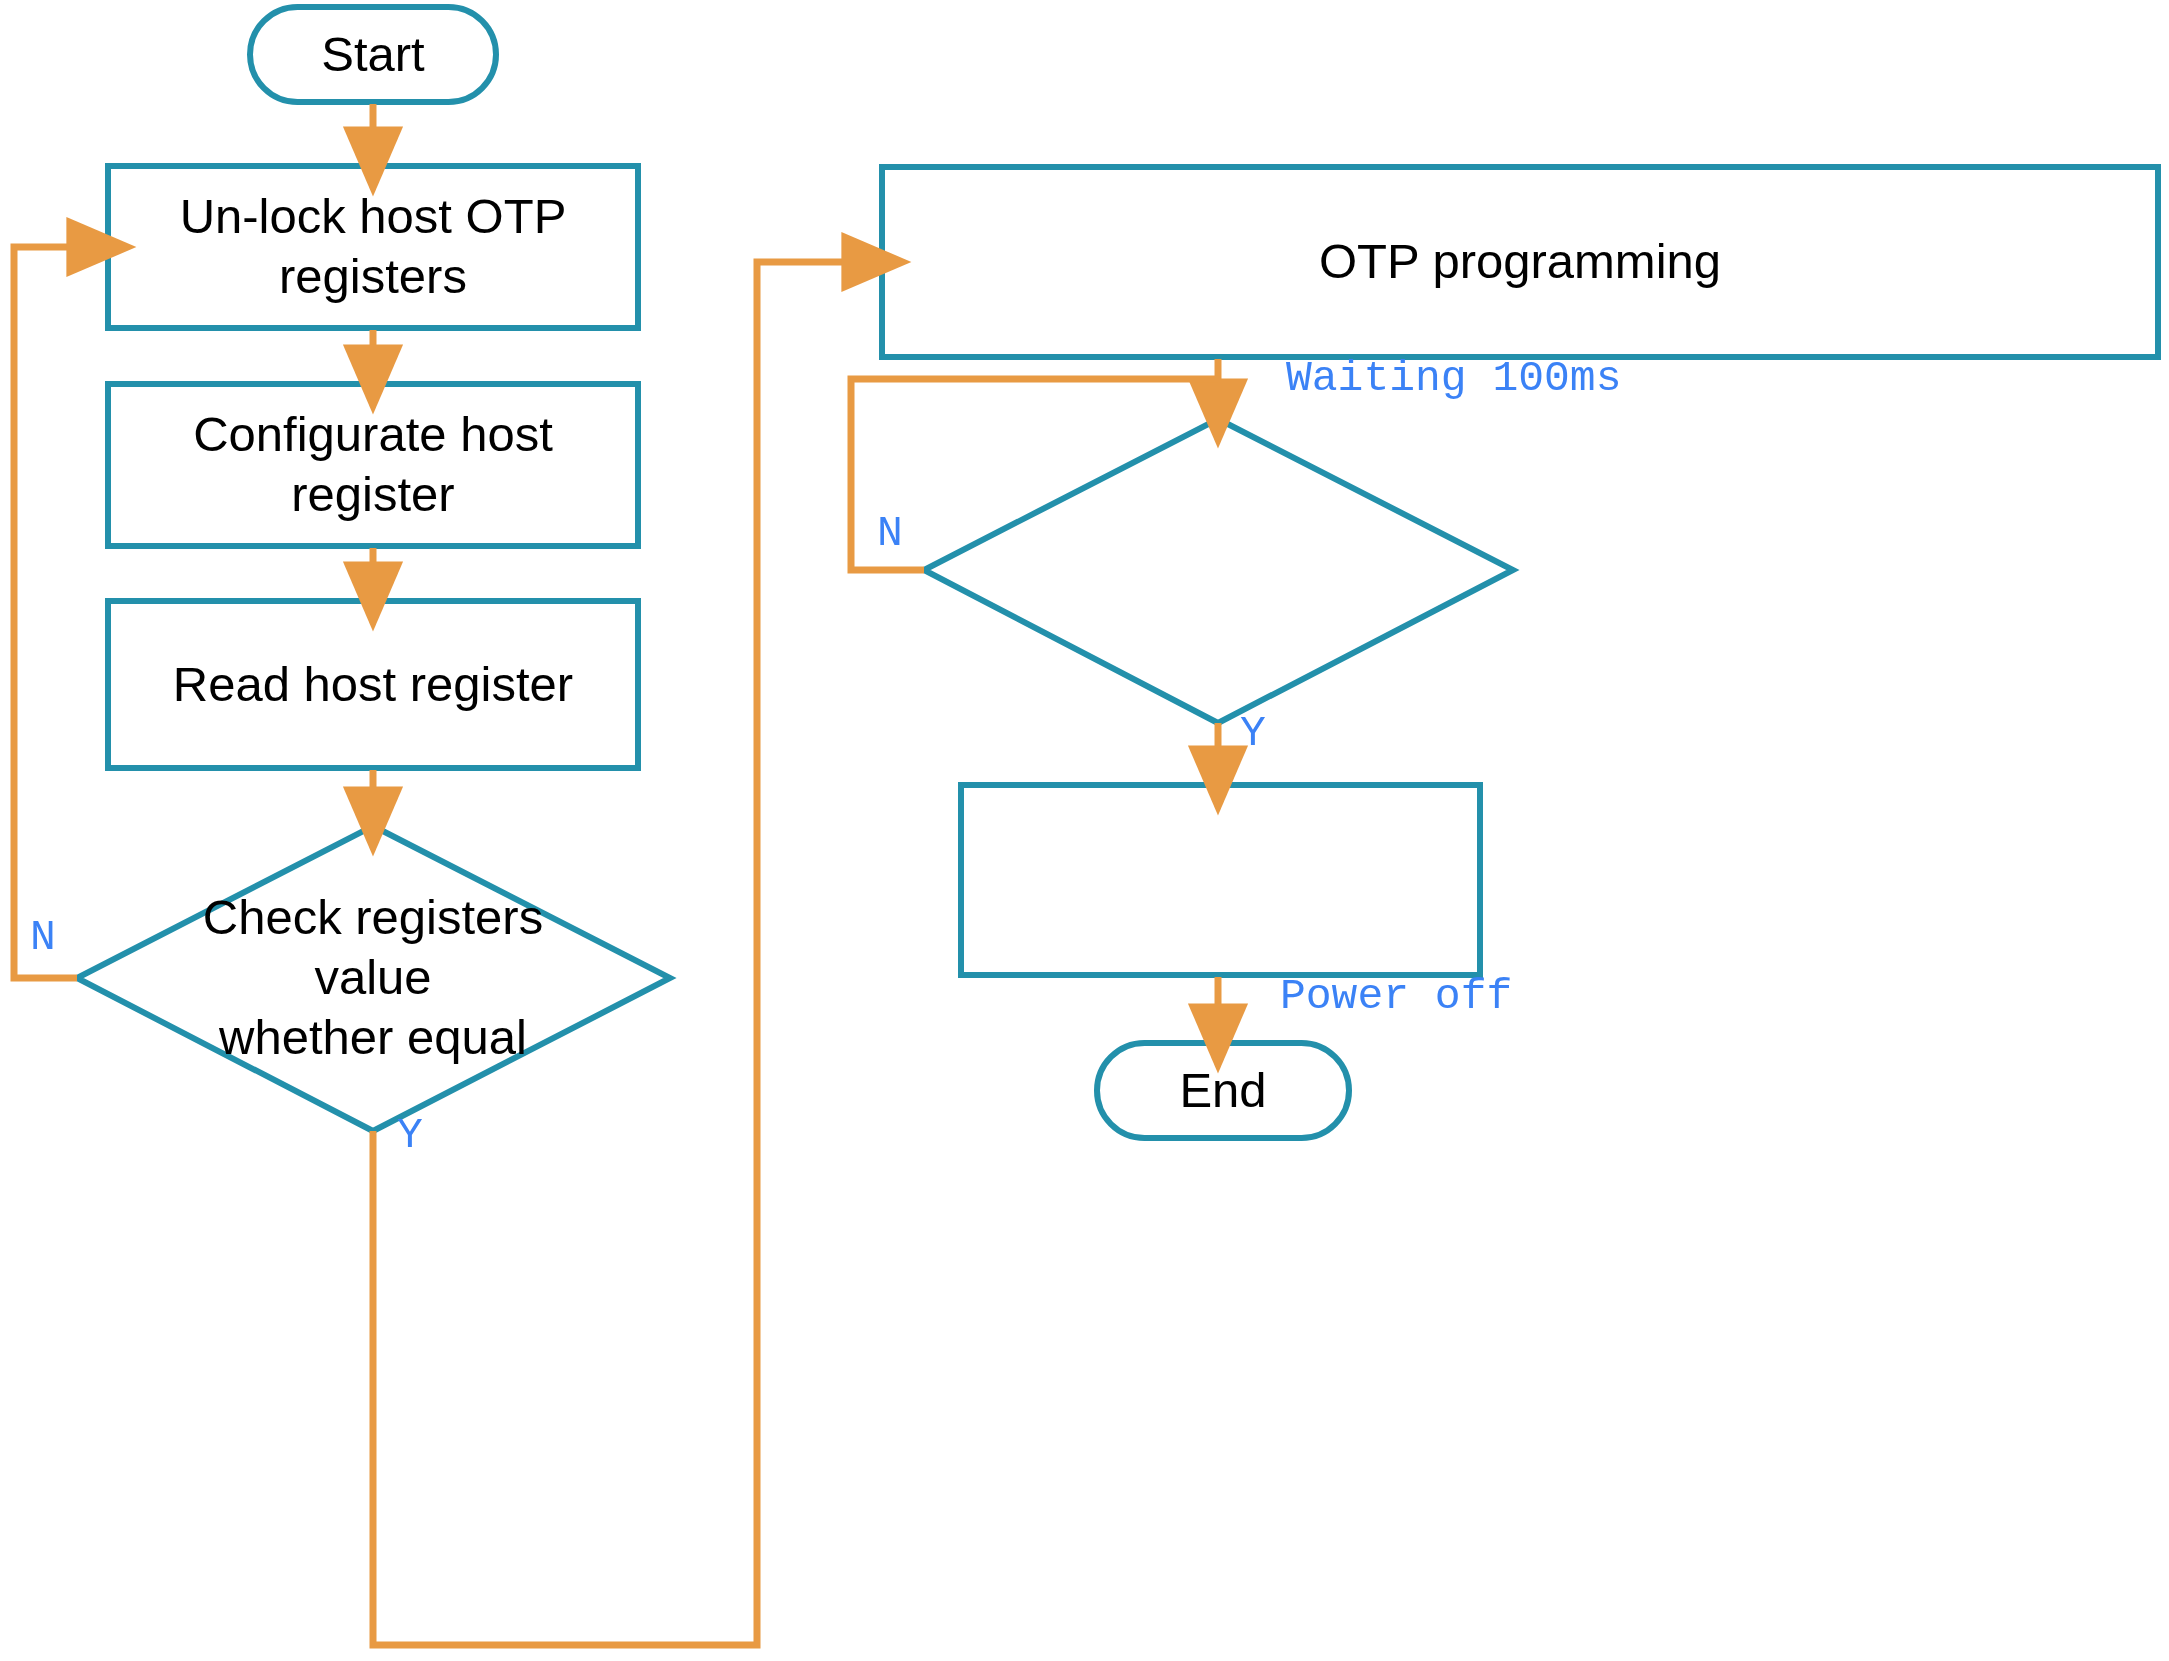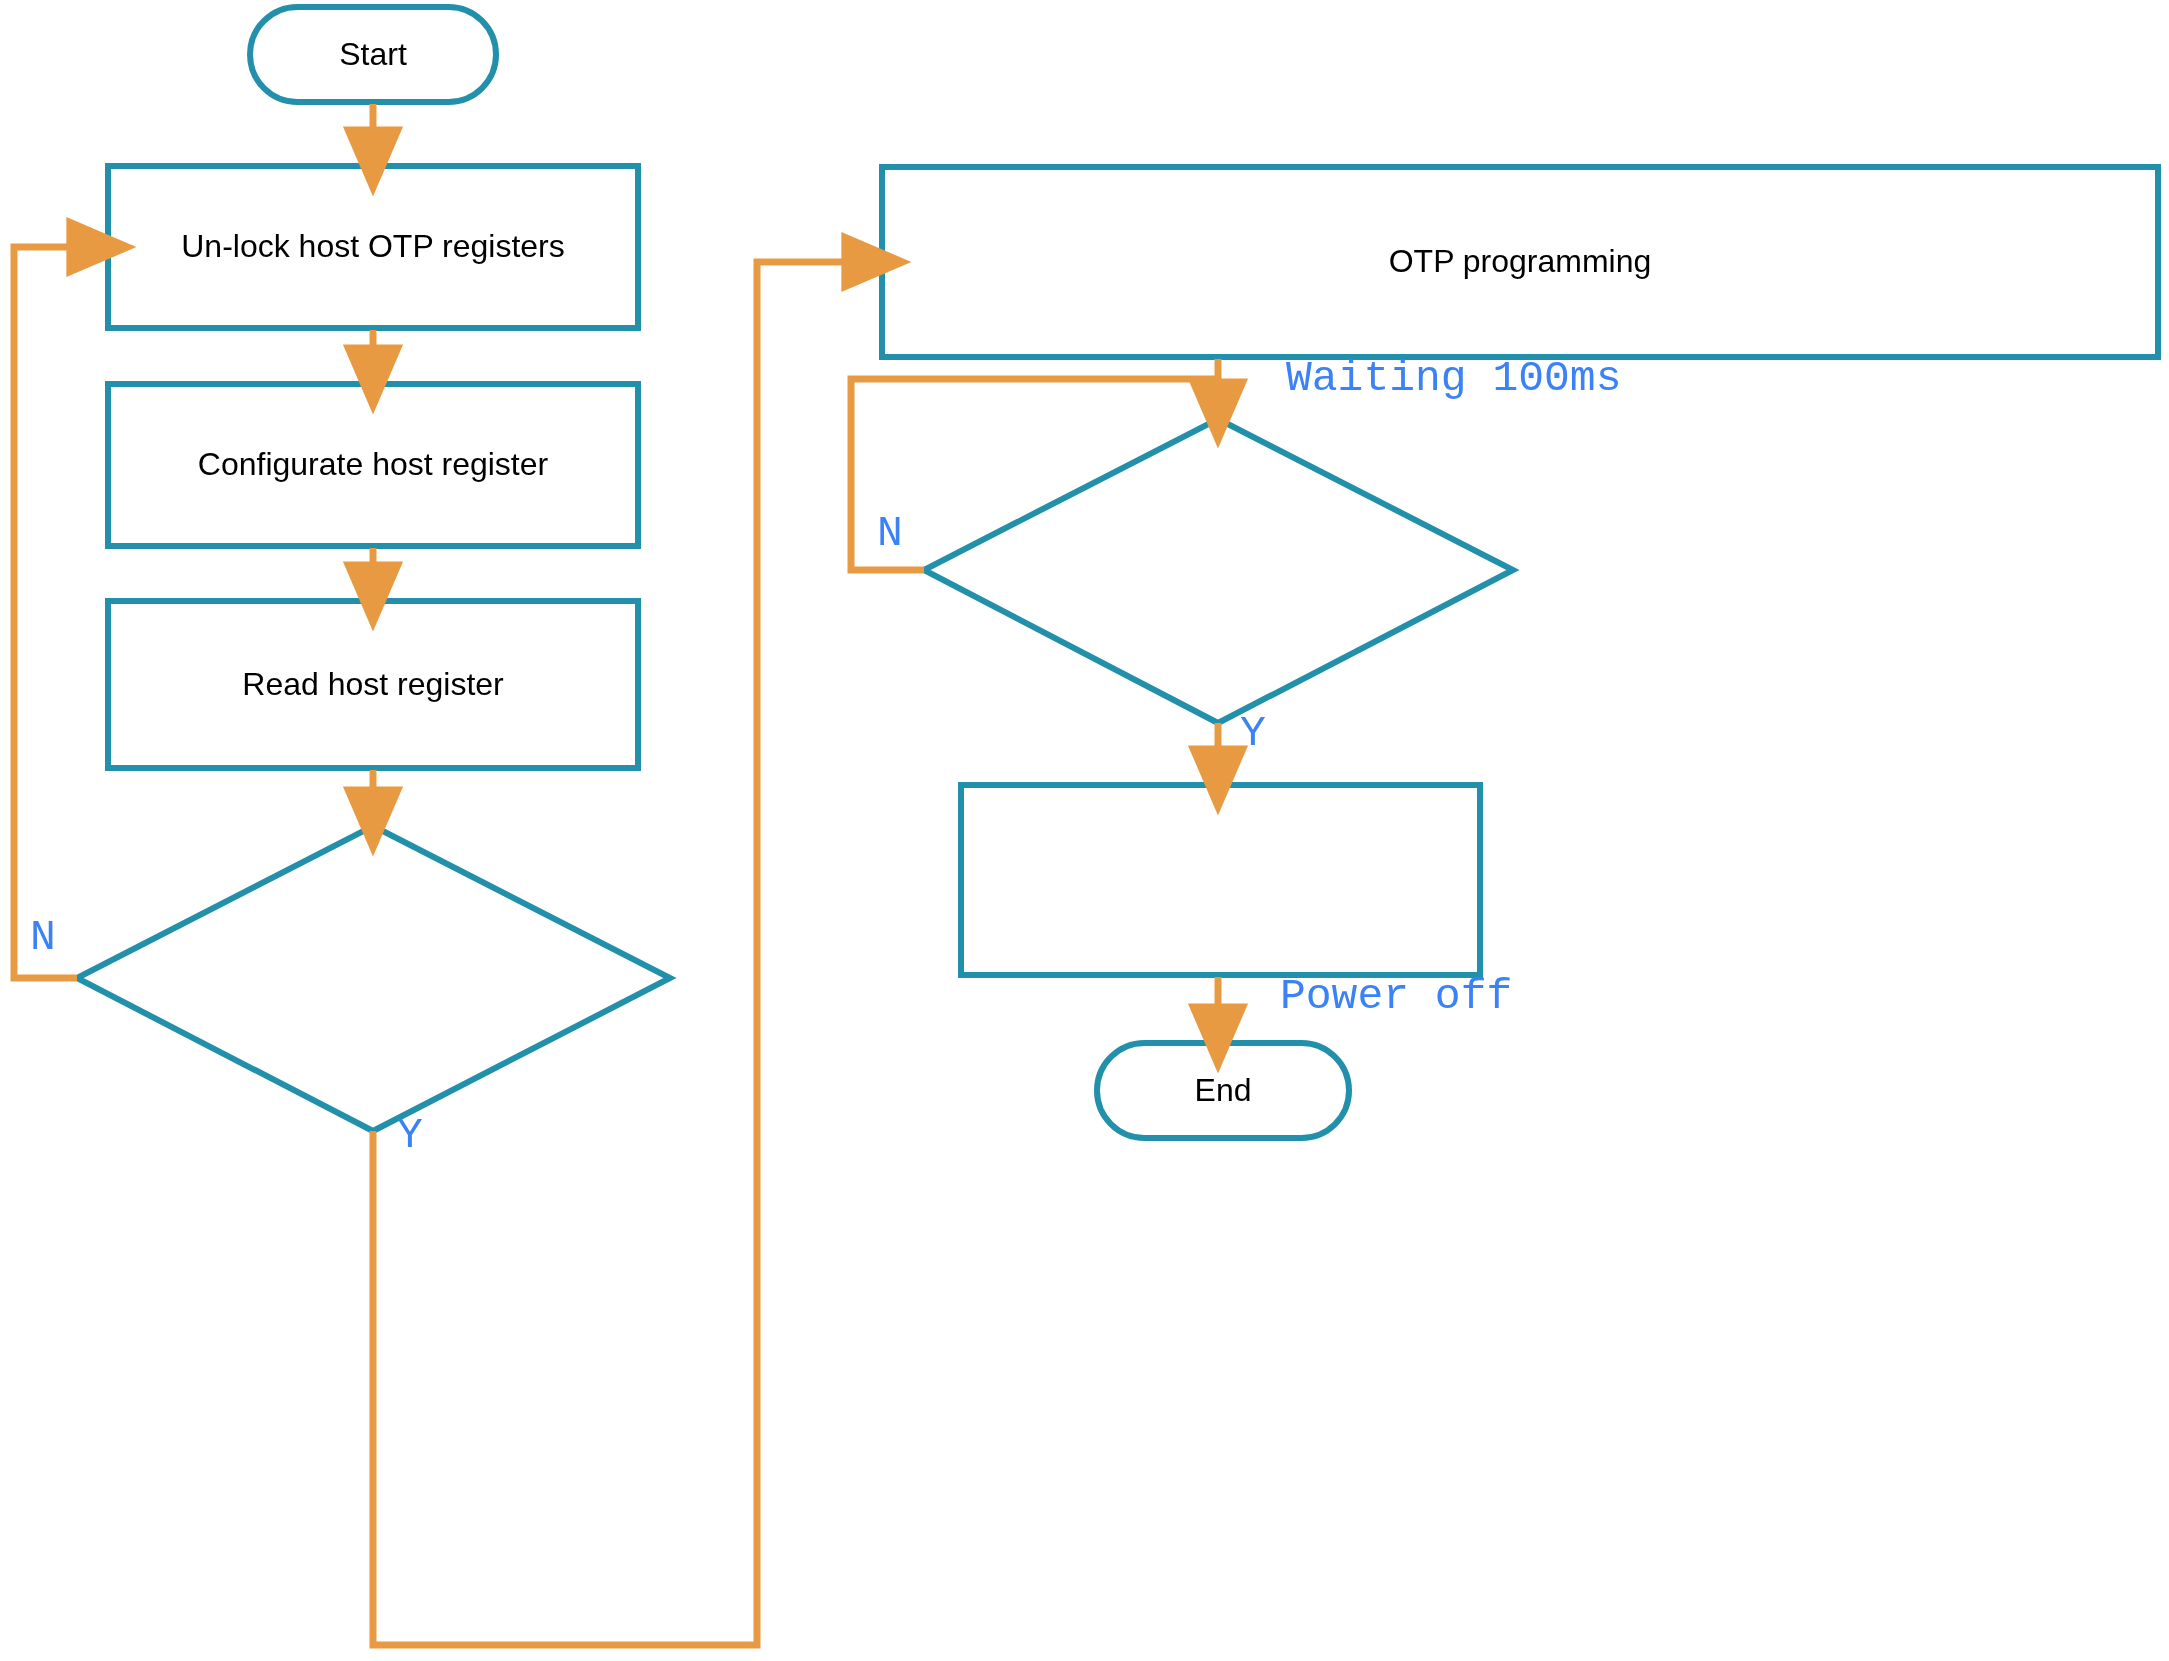--- a/index.html
+++ b/index.html
@@ -31,21 +31,21 @@
     align-items: center;
     justify-content: center;
     text-align: center;
     color: #000000;
     font-family: "Liberation Sans", sans-serif;
     line-height: 1.22;
     white-space: pre-line;
     pointer-events: none;
   }
   .node-label.big {
-    font-size: 32px;
+    font-size: 49px;
   }
   .edge-label {
     position: absolute;
     color: #3b82f6;
     font-family: Liberation Mono, monospace;
     font-size: 41px;
     line-height: 1;
     white-space: nowrap;
     pointer-events: none;
   }
@@ -105,20 +105,22 @@
   </svg>
 
   <div class="node-label big" style="left:250px; top:7px; width:246px; height:95px;">Start</div>
 
   <div class="node-label big" style="left:108px; top:166px; width:530px; height:162px;">Un-lock host OTP registers</div>
 
   <div class="node-label big" style="left:108px; top:601px; width:530px; height:167px;">Read host register</div>
 
   <div class="node-label big" style="left:108px; top:384px; width:530px; height:162px;">Configurate host register</div>
 
+  <div class="node-label big" style="left:153px; top:918px; width:440px; height:120px;">Check registers value
+whether equal</div>
 
   <div class="node-label big" style="left:882px; top:167px; width:1276px; height:190px;">OTP programming</div>
 
 
 
   <div class="node-label big" style="left:1097px; top:1043px; width:252px; height:95px;">End</div>
 
   <div class="edge-label small" style="left:30px; top:916px;">N</div>
 
   <div class="edge-label small" style="left:397px; top:1114px;">Y</div>

